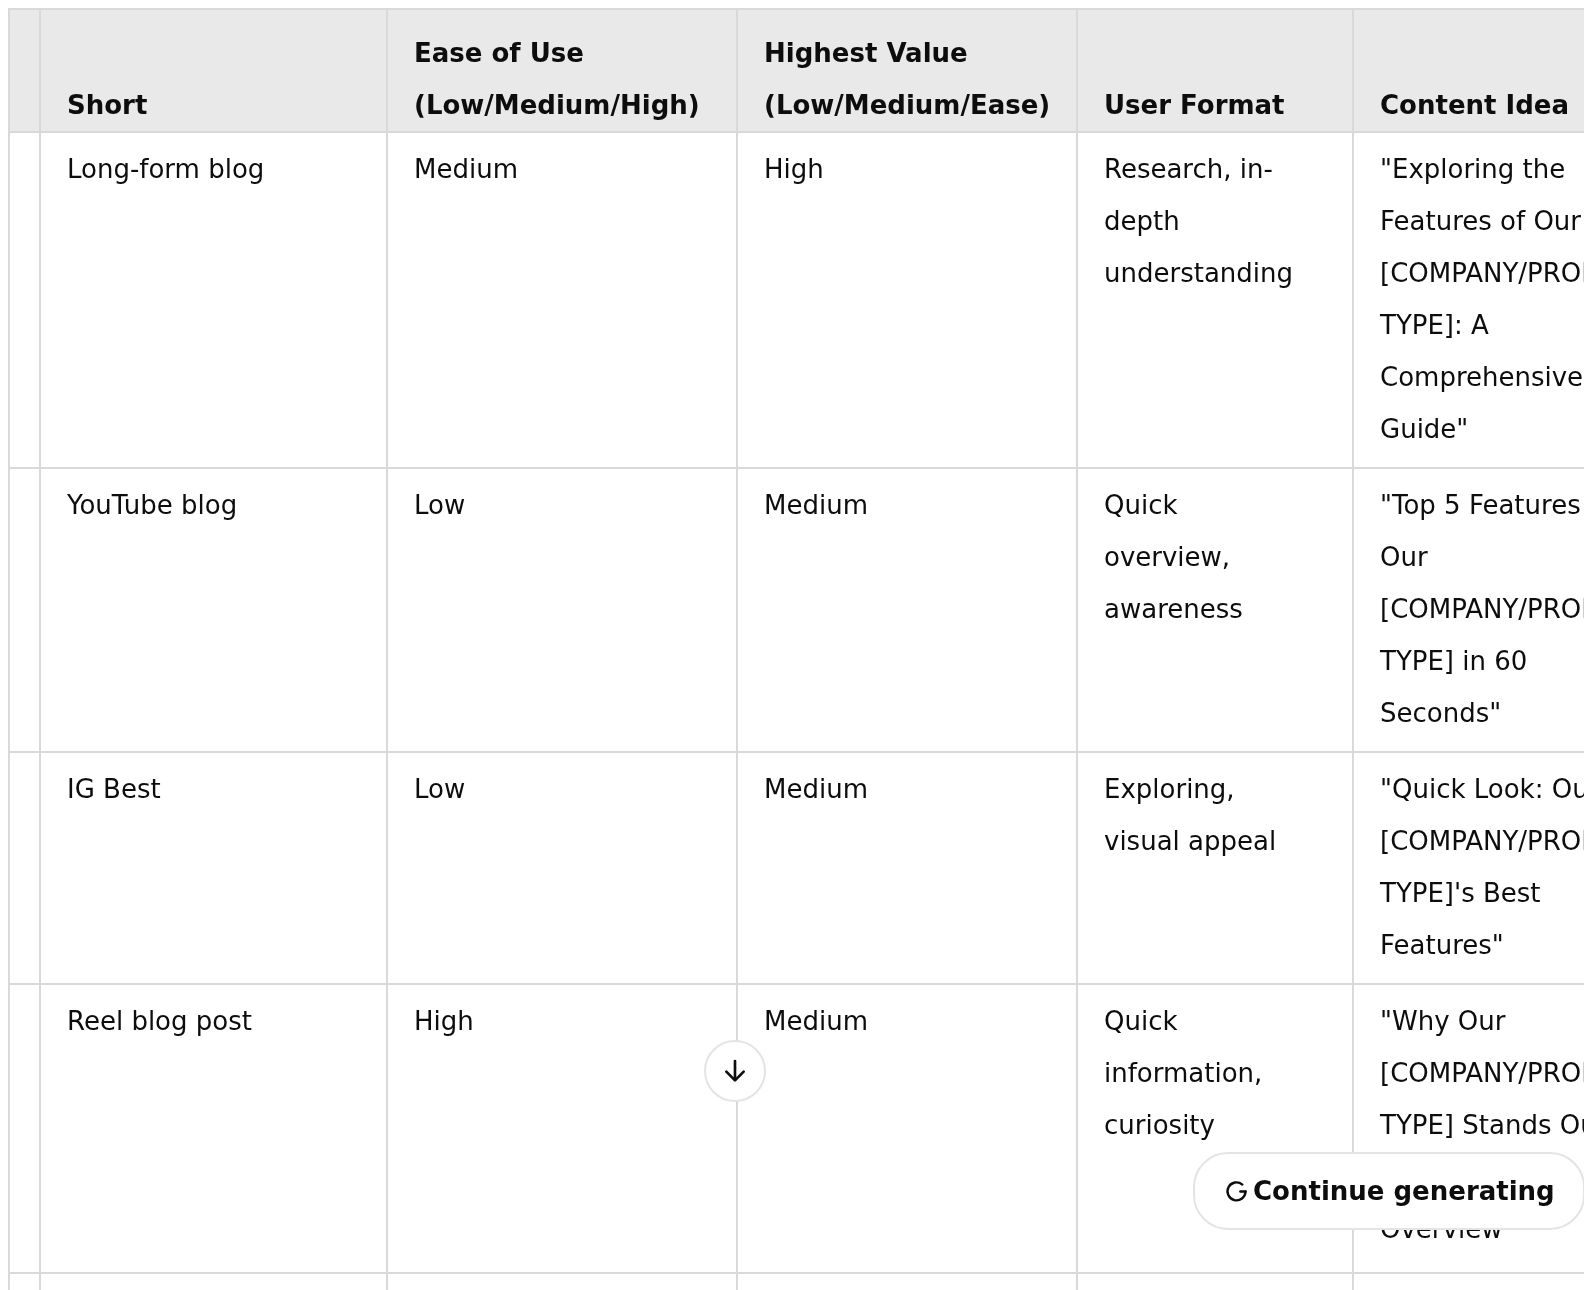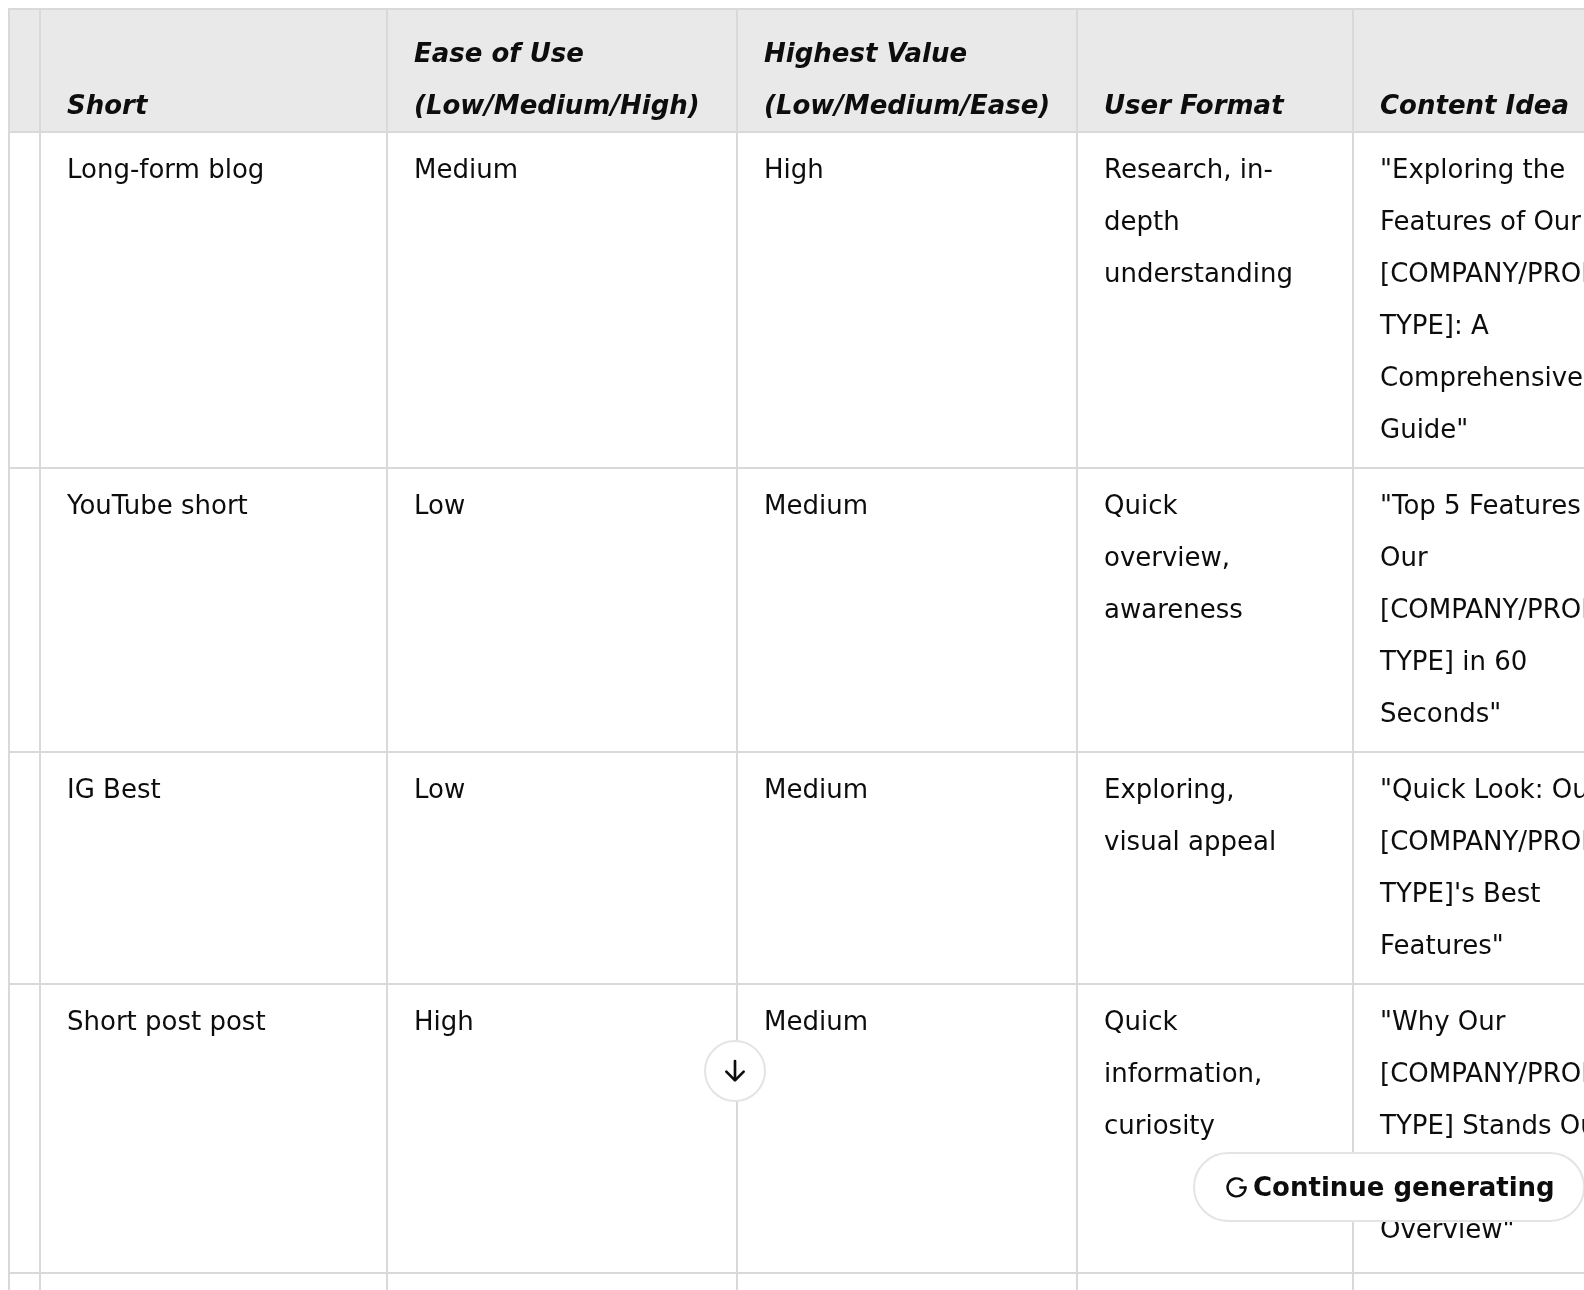--- a/index.html
+++ b/index.html
@@ -23,37 +23,36 @@
     text-align:left;vertical-align:top;
     padding:10px 26px 12px 26px;
     white-space:pre-line;
     overflow:visible;
   }
   table.md-table th{
     background:var(--header-bg);
     font-weight:bold;
     vertical-align:bottom;
     padding:8px 26px 0 26px;
-    font-style:italic;
   }
   table.md-table td{background:#fff;}
   th.sliver,td.sliver{padding:0;}
 
   
   .scroll-btn{
     position:absolute;left:704px;top:1040px;width:62px;height:62px;
     border-radius:50%;background:#fff;border:2px solid var(--btn-border);
     display:flex;align-items:center;justify-content:center;
     cursor:pointer;z-index:5;
   }
   .scroll-btn svg{width:32px;height:32px;display:block;}
 
   
   .continue-btn{
-    position:absolute;left:1193px;top:1152px;height:70px;min-width:380px;
+    position:absolute;left:1193px;top:1152px;height:78px;min-width:380px;
     border-radius:35px;background:#fff;border:2px solid var(--btn-border);
     display:flex;align-items:center;justify-content:center;gap:3px;
     padding:0 28px;cursor:pointer;z-index:6;
     font-family:inherit;color:var(--text);
   }
   .continue-btn svg{width:27px;height:27px;display:block;flex:0 0 auto;}
   .continue-btn .lbl{font-size:26px;font-weight:bold;white-space:nowrap;}
 </style>
 </head>
 <body>
@@ -92,21 +91,21 @@
 understanding</td>
         <td>"Exploring the
 Features of Our
 [COMPANY/PRODUCT
 TYPE]: A
 Comprehensive
 Guide"</td>
       </tr>
       <tr style="height:229px">
         <td class="sliver"></td>
-        <td>YouTube short</td>
+        <td>YouTube blog</td>
         <td>Low</td>
         <td>Medium</td>
         <td>Quick
 overview,
 awareness</td>
         <td>"Top 5 Features of
 Our
 [COMPANY/PRODUCT
 TYPE] in 60 Seconds"</td>
       </tr>
@@ -117,21 +116,21 @@
         <td>Medium</td>
         <td>Exploring,
 visual appeal</td>
         <td>"Quick Look: Our
 [COMPANY/PRODUCT
 TYPE]'s Best
 Features"</td>
       </tr>
       <tr style="height:289px">
         <td class="sliver"></td>
-        <td>Short post post</td>
+        <td>Reel blog post</td>
         <td>High</td>
         <td>Medium</td>
         <td>Quick
 information,
 curiosity</td>
         <td>"Why Our
 [COMPANY/PRODUCT
 TYPE] Stands Out:
 Quick Feature Overview"</td>
       </tr>

